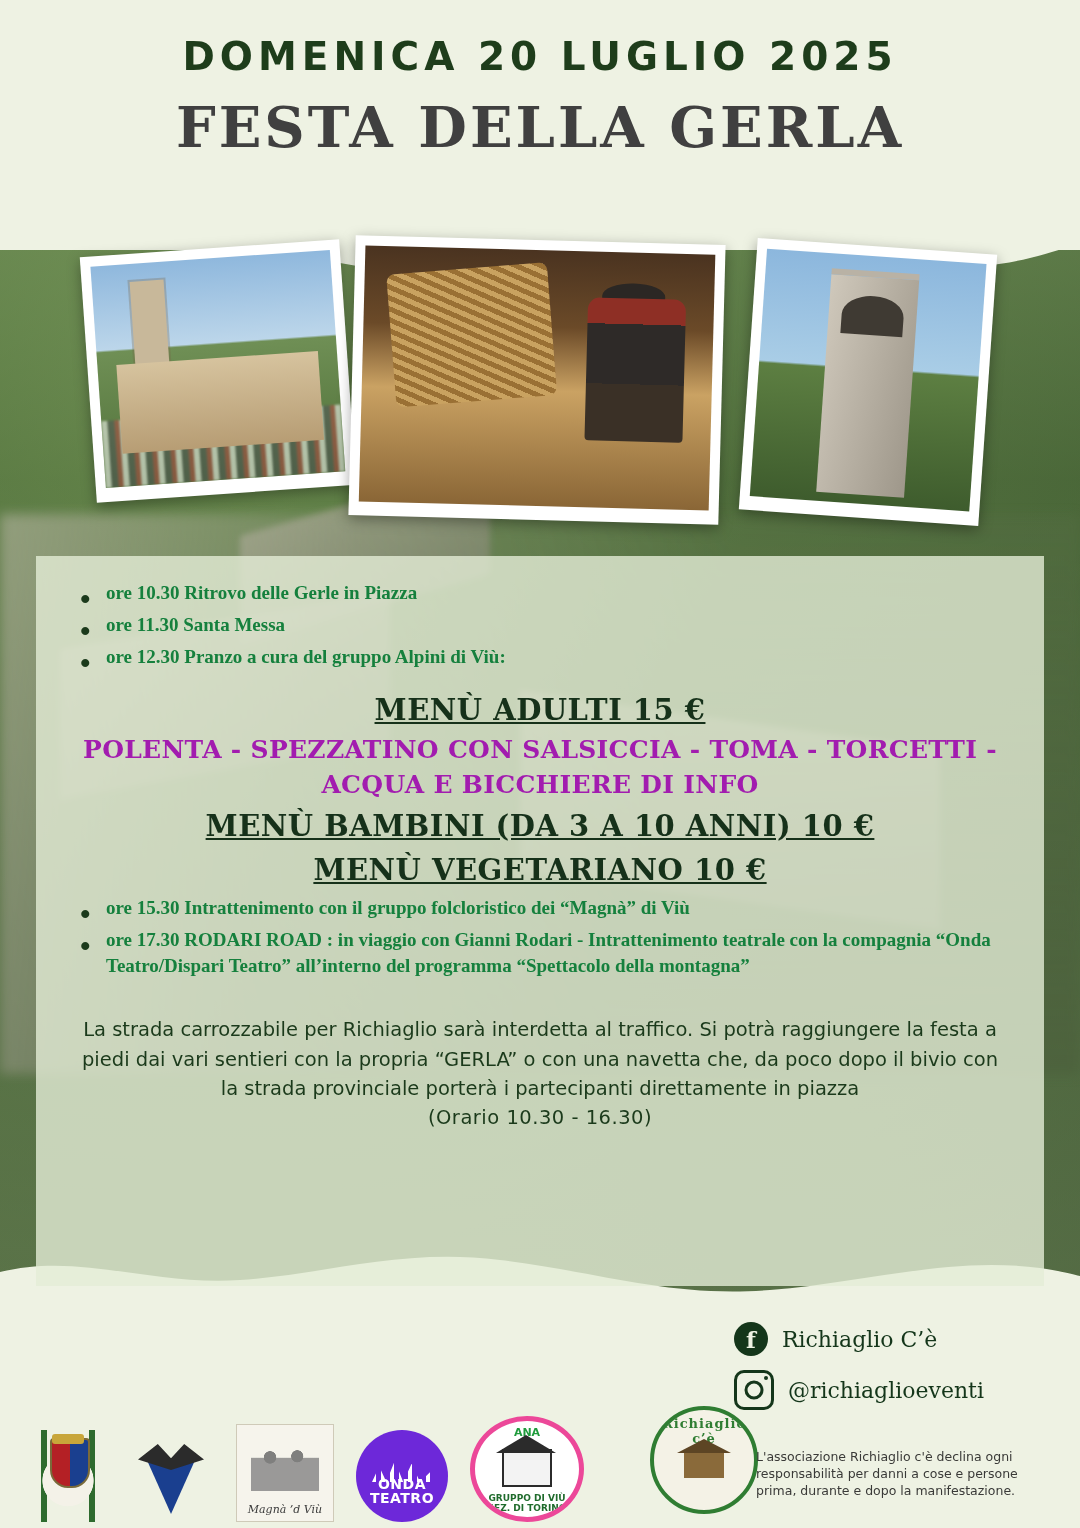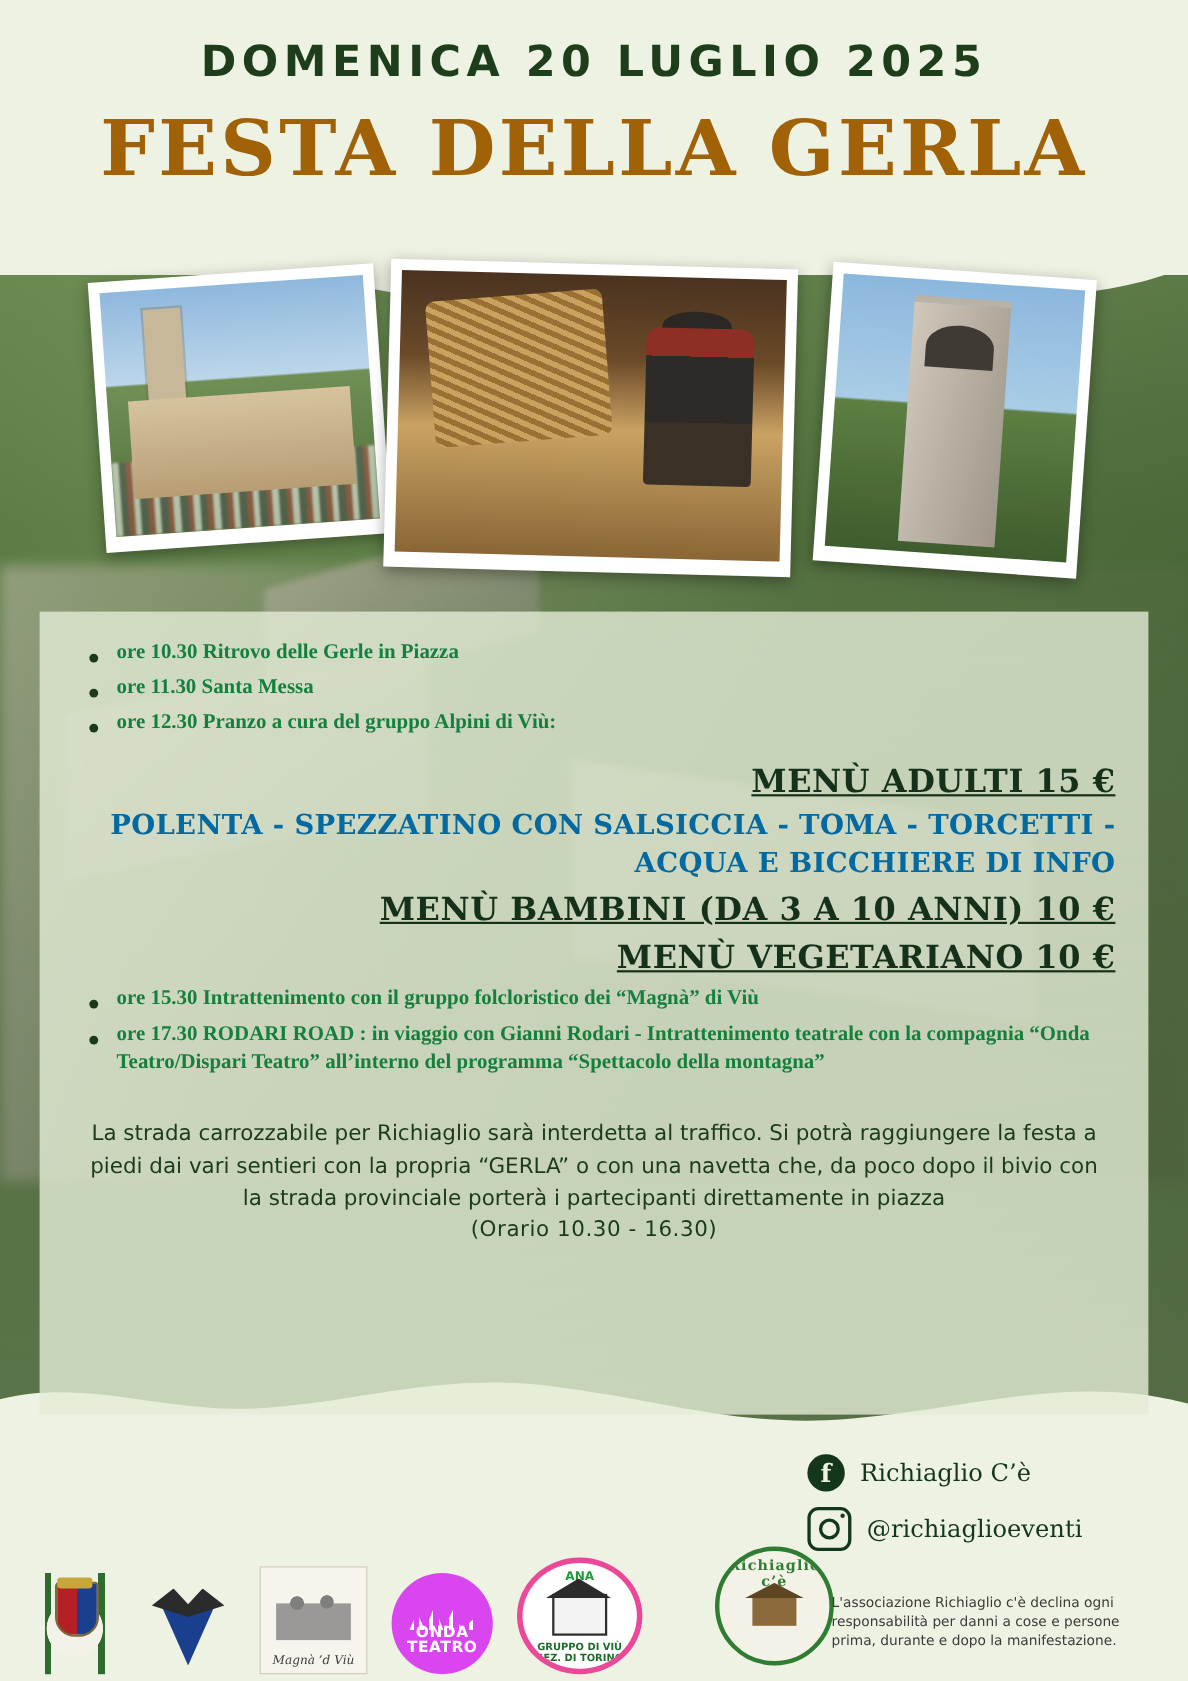--- a/index.html
+++ b/index.html
@@ -101,23 +101,23 @@
     color: #1e3d1b;
     z-index: 6;
   }
   .title {
     position: absolute;
     left: 0; top: 98px;
     width: 1080px;
     text-align: center;
     font-family: "DejaVu Serif", serif;
     font-weight: bold;
-    font-size: 70px;
+    font-size: 56px;
     letter-spacing: 3px;
-    color: #a16207;
+    color: #404040;
     z-index: 6;
     line-height: 1.05;
   }
 
   
   .photos {
     position: absolute;
     left: 0; top: 236px;
     width: 1080px;
     height: 320px;
@@ -244,39 +244,39 @@
   }
   ul.bullets li:before {
     content: "•";
     position: absolute;
     left: -26px;
     top: -2px;
     font-size: 30px;
     color: #1b3a1b;
   }
   .menu-block {
-    text-align: right;
+    text-align: center;
     margin: 22px 0 2px 0;
   }
   .menu-head {
     font-family: "DejaVu Serif", serif;
     font-weight: bold;
     font-size: 29px;
     letter-spacing: .5px;
     text-decoration: underline;
     margin: 10px 0 8px 0;
     color: #16311a;
   }
   .menu-line {
     font-family: "DejaVu Serif", serif;
     font-weight: bold;
     font-size: 25px;
     letter-spacing: .3px;
     margin: 2px 0 6px 0;
-    color: #0369a1;
+    color: #a21caf;
   }
   .note {
     margin-top: 36px;
     text-align: center;
     font-family: "DejaVu Sans", sans-serif;
     font-size: 19.5px;
     line-height: 1.5;
     color: #1b3a1b;
     padding: 0 14px;
   }
@@ -439,21 +439,21 @@
     width: 100%;
     text-align: center;
     font-family: "DejaVu Serif", serif;
     font-style: italic;
     font-size: 11px;
     color: #3a3a3a;
   }
   .logo-onda {
     width: 92px; height: 92px;
     border-radius: 50%;
-    background: #d946ef;
+    background: #6d28d9;
     color: #fff;
     position: relative;
     overflow: hidden;
   }
   .logo-onda .wav {
     position: absolute;
     left: 16px; top: 26px;
     width: 60px; height: 26px;
     background:
       repeating-linear-gradient(90deg, #fff 0 4px, transparent 4px 9px);

